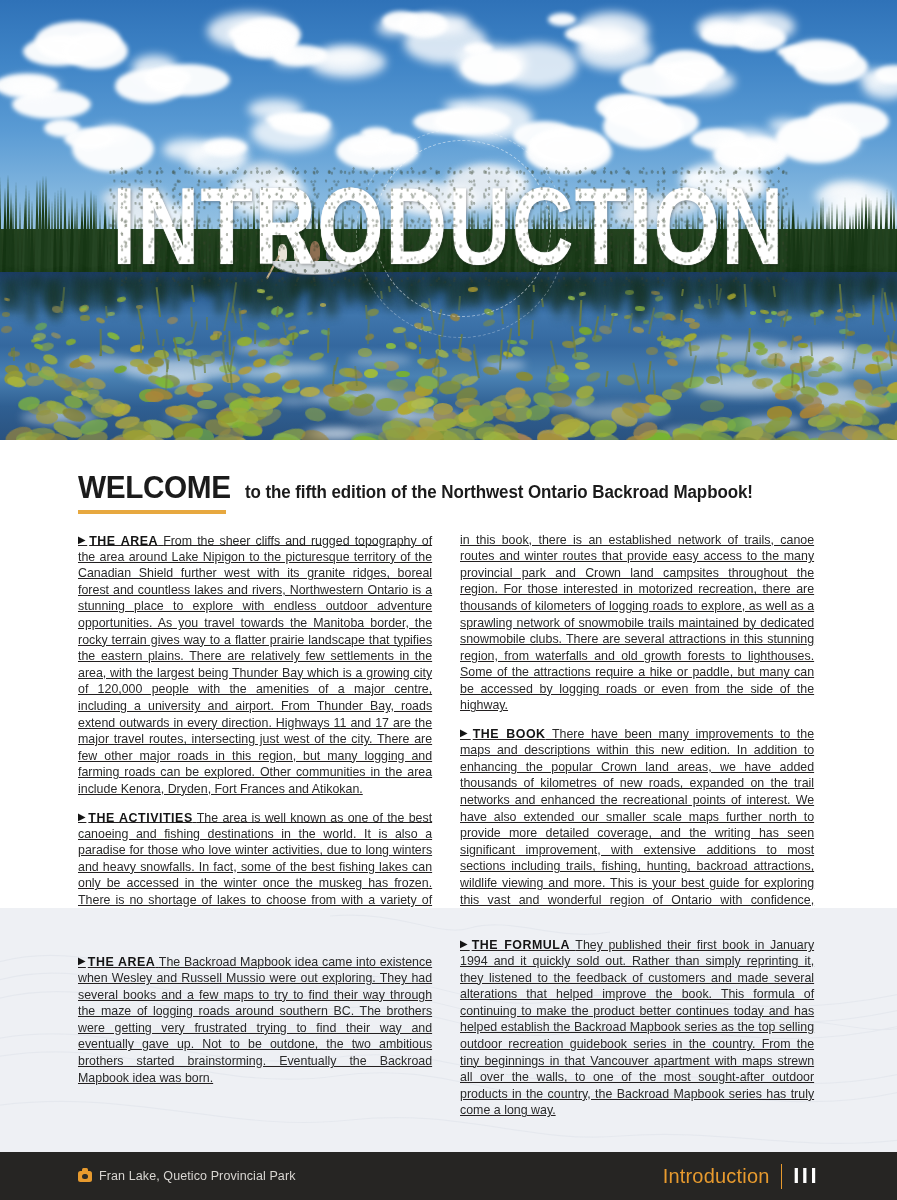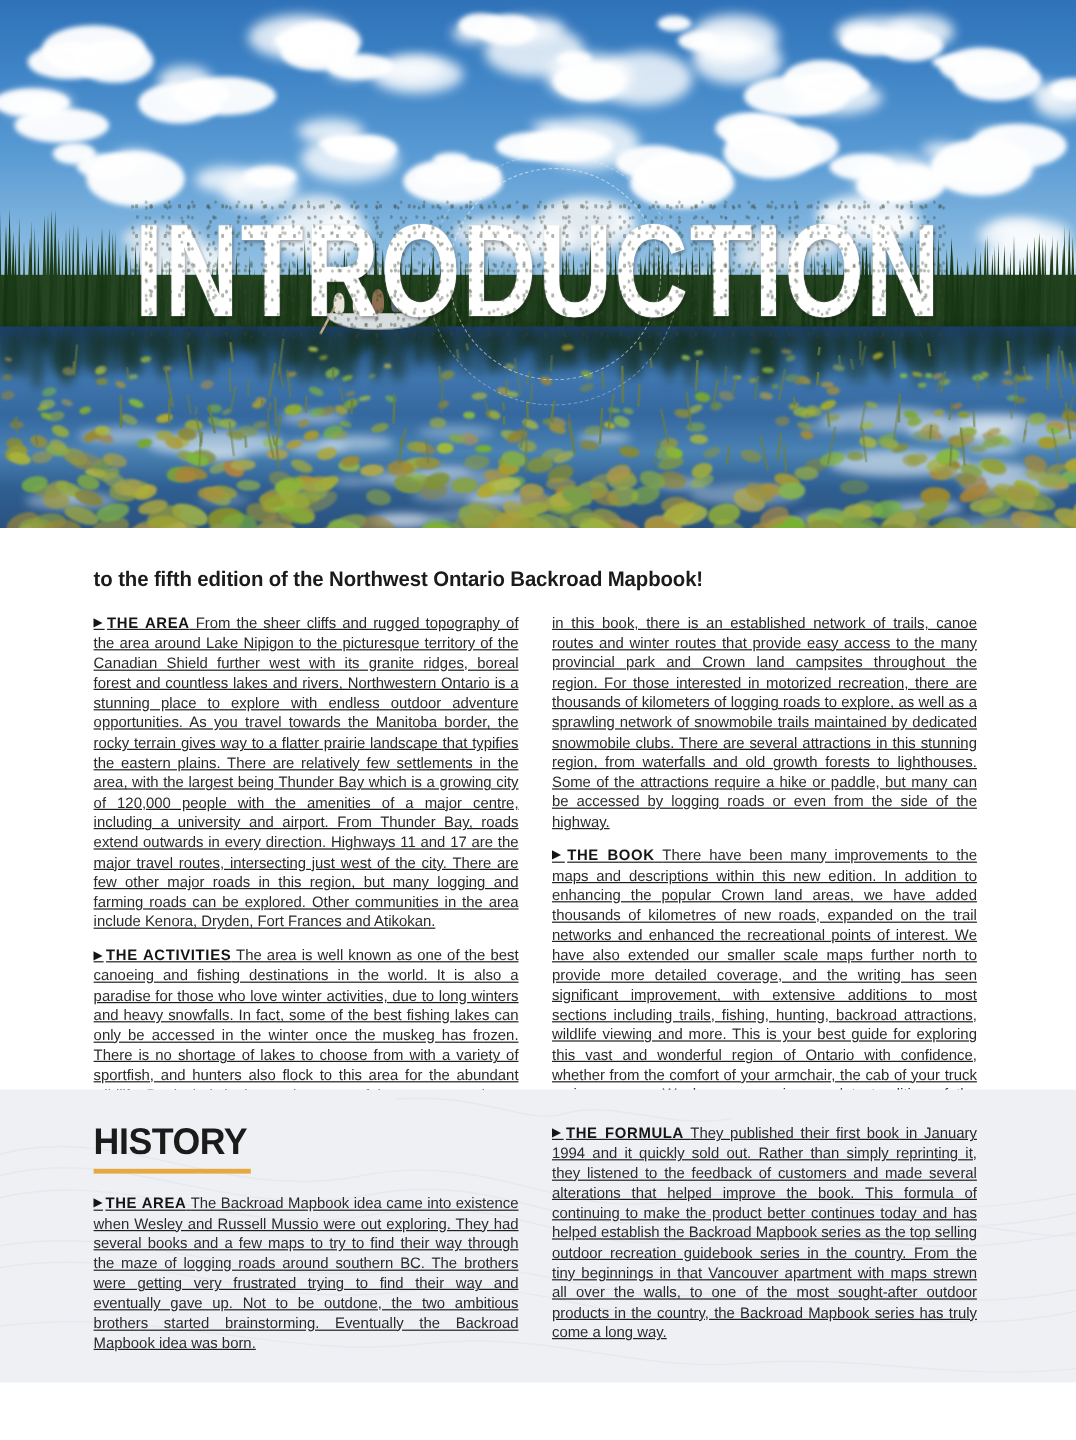--- a/index.html
+++ b/index.html
@@ -1558,20 +1558,24 @@
       <div class="watermark-circle"></div>
     </div>
     <div class="hero-title">
       <span>INTRODUCTION</span>
     </div>
   </div>
 
   <div class="section-welcome">
     <div class="content" style="padding-top:32px;">
       <div class="head-row">
+        <div class="bigword-wrap">
+          <h1 class="bigword">WELCOME</h1>
+          <div class="rule w-welcome"></div>
+        </div>
         <div class="subhead">to the fifth edition of the Northwest Ontario Backroad Mapbook!</div>
       </div>
 
       <div class="cols">
         <div class="col">
           <p class="body">
             <span class="arrow">▶</span><span class="lead">THE AREA</span>
             <span>From the sheer cliffs and rugged topography of the area around Lake Nipigon to the picturesque territory of the Canadian Shield further west with its granite ridges, boreal forest and countless lakes and rivers, Northwestern Ontario is a stunning place to explore with endless outdoor adventure opportunities. As you travel towards the Manitoba border, the rocky terrain gives way to a flatter prairie landscape that typifies the eastern plains. There are relatively few settlements in the area, with the largest being Thunder Bay which is a growing city of 120,000 people with the amenities of a major centre, including a university and airport. From Thunder Bay, roads extend outwards in every direction. Highways 11 and 17 are the major travel routes, intersecting just west of the city. There are few other major roads in this region, but many logging and farming roads can be explored. Other communities in the area include Kenora, Dryden, Fort Frances and Atikokan.</span>
           </p>
           <p class="body">
@@ -1602,33 +1606,40 @@
         <path d="M-20,134 C110,104 200,168 330,150 C440,134 500,182 590,170 C690,156 780,192 900,166"></path>
         <path d="M-20,152 C116,122 206,186 336,168 C446,152 506,200 596,188 C696,174 786,210 900,184"></path>
         <path d="M-20,200 C120,176 230,226 350,212 C460,200 530,236 620,228 C720,220 800,244 900,232"></path>
         <path d="M330,8 C400,2 440,30 470,20 C510,8 560,34 610,24"></path>
         <path d="M600,120 C640,104 700,132 760,118 C820,104 860,128 900,120"></path>
       </g>
     </svg>
     <div class="content" style="padding-top:28px;">
       <div class="cols" style="margin-top:0; align-items:flex-start;">
         <div class="col">
-          <div class="bigword-wrap">
-            <h1 class="bigword">HISTORY</h1>
-            <div class="rule w-history"></div>
-          </div>
           <p class="body" style="margin-top:17px;">
             <span class="arrow">▶</span><span class="lead">THE AREA</span>
             <span>The Backroad Mapbook idea came into existence when Wesley and Russell Mussio were out exploring. They had several books and a few maps to try to find their way through the maze of logging roads around southern BC. The brothers were getting very frustrated trying to find their way and eventually gave up. Not to be outdone, the two ambitious brothers started brainstorming. Eventually the Backroad Mapbook idea was born.</span>
           </p>
         </div>
         <div class="col">
           <p class="body">
             <span class="arrow">▶</span><span class="lead">THE FORMULA</span>
             <span>They published their first book in January 1994 and it quickly sold out. Rather than simply reprinting it, they listened to the feedback of customers and made several alterations that helped improve the book. This formula of continuing to make the product better continues today and has helped establish the Backroad Mapbook series as the top selling outdoor recreation guidebook series in the country. From the tiny beginnings in that Vancouver apartment with maps strewn all over the walls, to one of the most sought-after outdoor products in the country, the Backroad Mapbook series has truly come a long way.</span>
           </p>
         </div>
       </div>
     </div>
   </div>
 
+  <div class="footer">
+    <div class="credit">
+      <span class="cam"></span>
+      <span>Fran Lake, Quetico Provincial Park</span>
+    </div>
+    <div class="foot-right">
+      <span class="foot-label">Introduction</span>
+      <span class="foot-div"></span>
+      <span class="foot-num">III</span>
+    </div>
+  </div>
 
 </div>
 
 </body></html>

